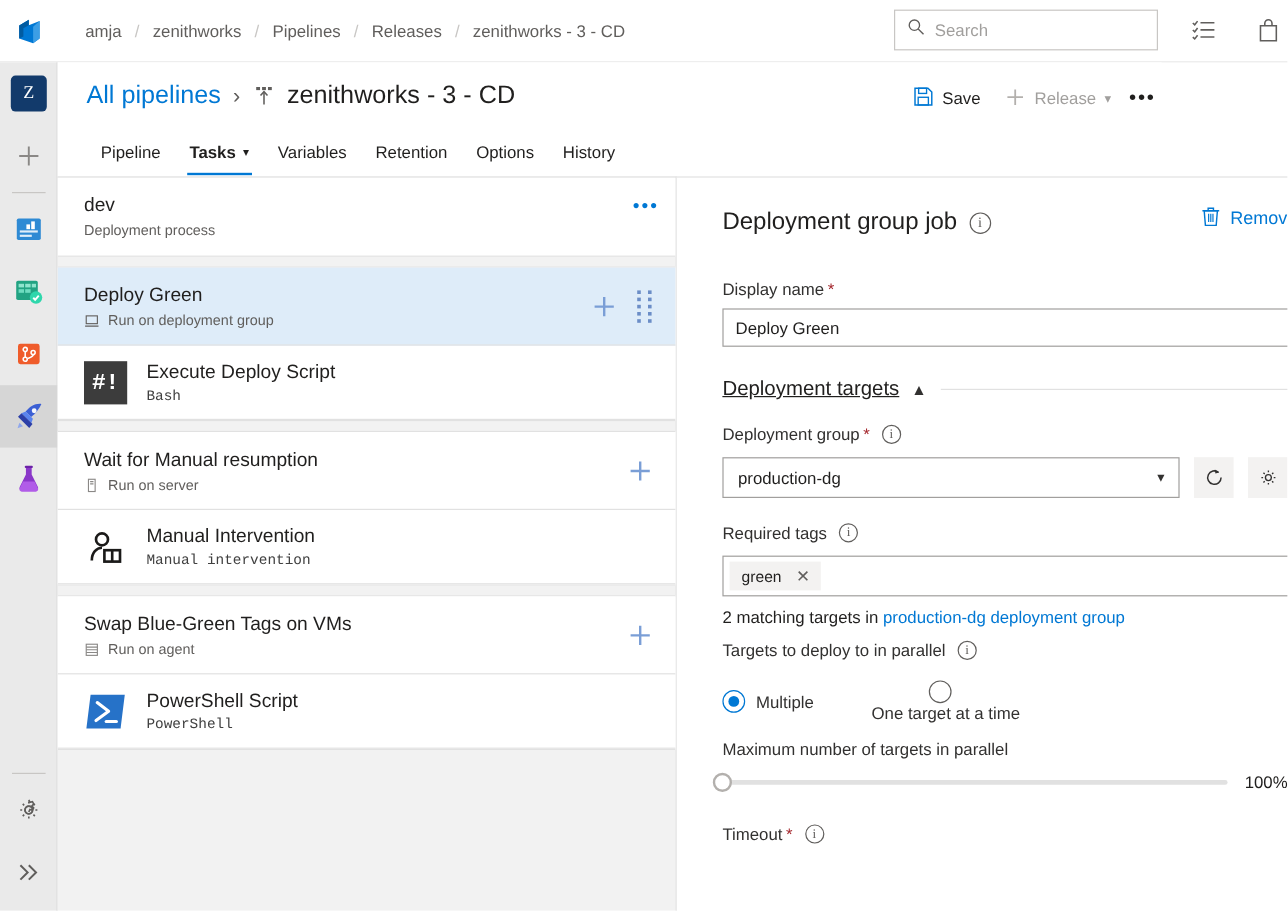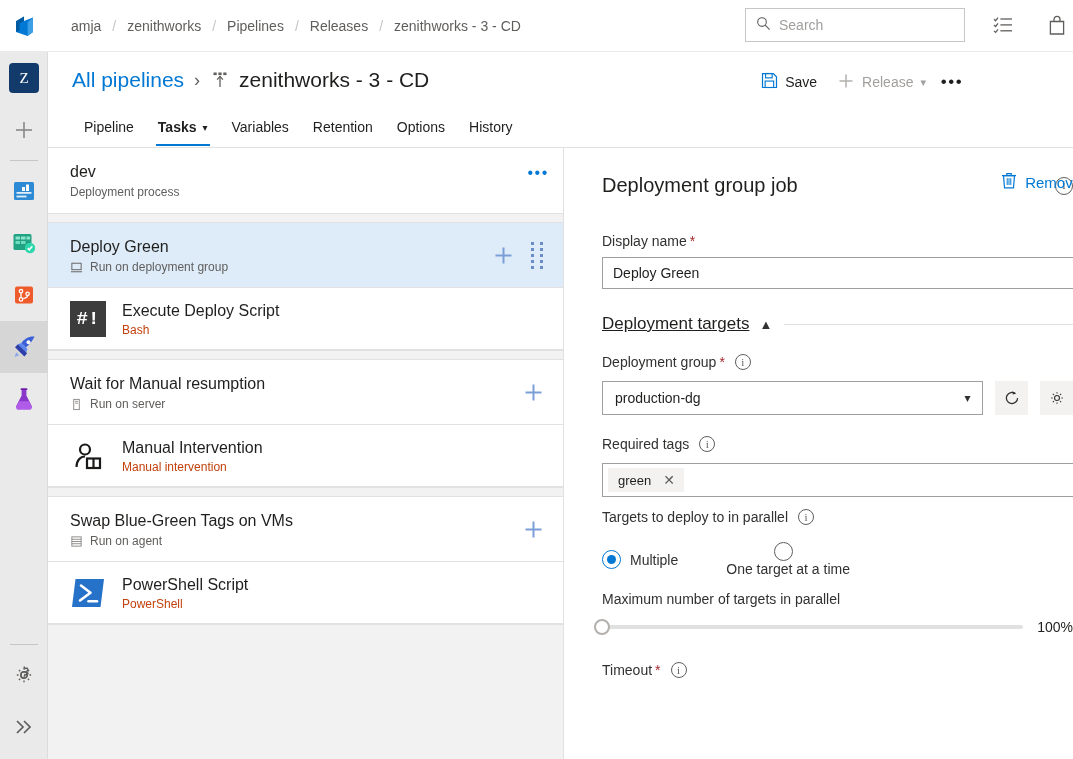--- a/index.html
+++ b/index.html
@@ -148,29 +148,29 @@
     width: 14px; height: 26px; cursor: grab;
     display: grid; grid-template-columns: 1fr 1fr; gap: 3px; align-content: center;
   }
   .drag-handle i { width: 3px; height: 3px; background: #6b8dc7; display: block; }
   .task-row {
     display: flex; align-items: center; padding: 12px 18px 12px 22px;
     background: #ffffff; cursor: pointer; border-bottom: 1px solid #e1e1e1;
   }
   .task-icon { width: 36px; height: 36px; margin-right: 16px; flex: 0 0 36px; }
   .task-name { font-size: 16px; color: #201f1e; line-height: 21px; }
-  .task-sub { font-size: 12px; color: #c2410c; margin-top: 2px; }
+  .task-sub { font-size: 12px; color: #404040; margin-top: 2px; font-family: Liberation Mono, monospace; }
   .bash-icon {
     width: 36px; height: 36px; background: #3c3c3c; color: #ffffff;
     display: flex; align-items: center; justify-content: center;
     font-family: "Liberation Mono", monospace; font-size: 19px; font-weight: bold;
   }
 
   
-  .detail-title-row { display: flex; align-items: center; padding-top: 26px; position: relative; justify-content: space-between; }
+  .detail-title-row { display: flex; align-items: center; padding-top: 26px; position: relative; }
   .detail-title { font-size: 20px; color: #201f1e; }
   .remove-btn {
     position: absolute; right: -8px; top: 24px; display: flex; align-items: center;
     color: #0078d4; font-size: 15px; cursor: pointer; white-space: nowrap;
   }
   .remove-btn .lbl { margin-left: 8px; }
   .field-label {
     font-size: 14px; color: #323130; display: flex; align-items: center;
   }
   .req-star { color: #a4262c; margin-left: 3px; }
@@ -626,20 +626,23 @@
         <span class="info-ico">i</span>
       </div>
       <div style="margin-top:11px; width:520px;">
         <div class="tags-box">
           <div class="tag-chip">
             <span>green</span>
             <span class="x">✕</span>
           </div>
         </div>
       </div>
+      <div style="margin-top:9px;" class="match-line">
+        <span>2 matching targets in </span><a>production-dg deployment group</a>
+      </div>
 
       <div style="margin-top:12px;" class="field-label">
         <span>Targets to deploy to in parallel</span>
         <span class="info-ico">i</span>
       </div>
       <div style="margin-top:17px;" class="radio-row">
         <div class="radio-opt">
           <span class="radio-circle on"></span>
           <span class="rl">Multiple</span>
         </div>

